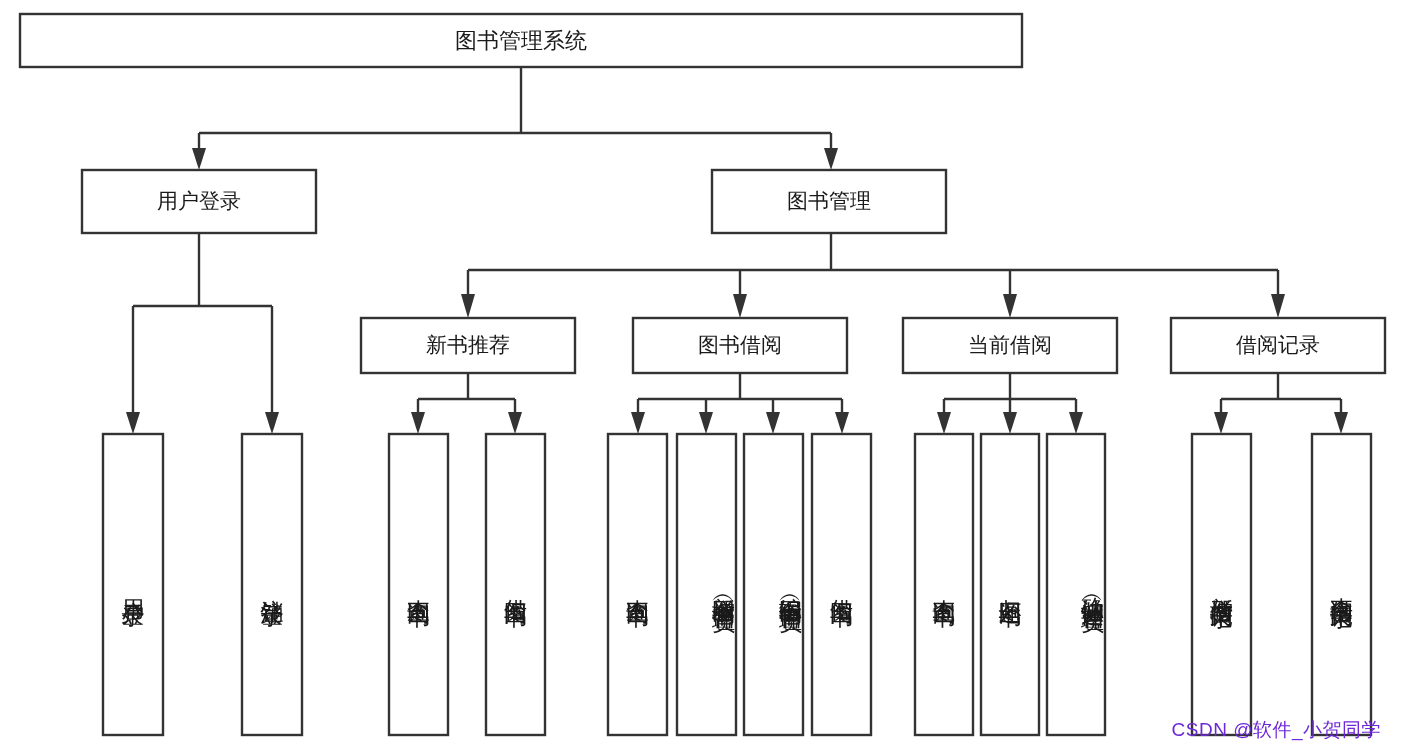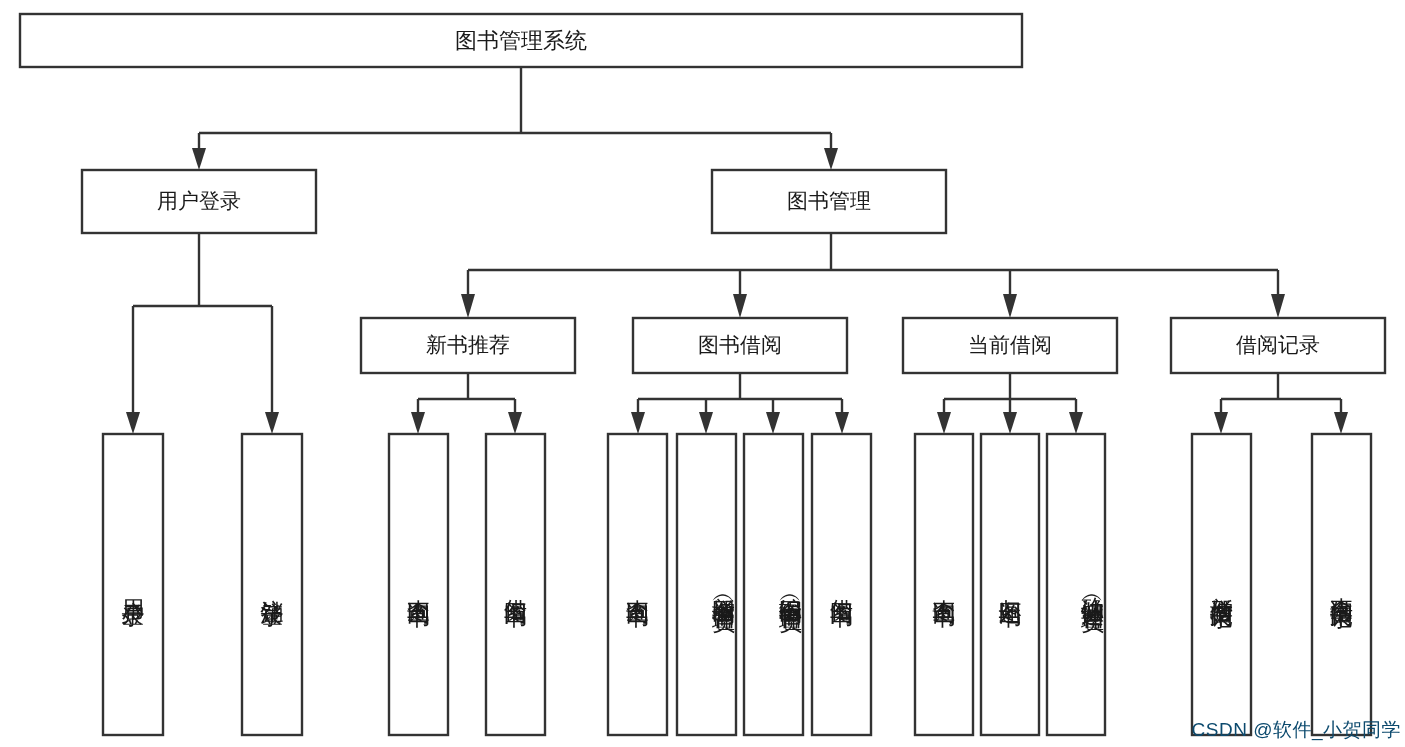--- a/index.html
+++ b/index.html
@@ -57,25 +57,25 @@
     font-size: 23px;
     line-height: 1.08;
     color: #1a1a1a;
     letter-spacing: 2px;
     white-space: nowrap;
     text-align: center;
     pointer-events: none;
   }
   .watermark {
     position: absolute;
-    right: 4px;
+    right: 24px;
     bottom: 4px;
     font-family: "Liberation Sans", "DejaVu Sans", sans-serif;
     font-size: 19px;
-    color: #0c4a6e;
+    color: #6d28d9;
     letter-spacing: 0.5px;
     white-space: nowrap;
   }
 </style>
 </head>
 <body>
 
 <div id="diagram-root">
 
   <svg class="flow" viewBox="0 0 1405 747">

